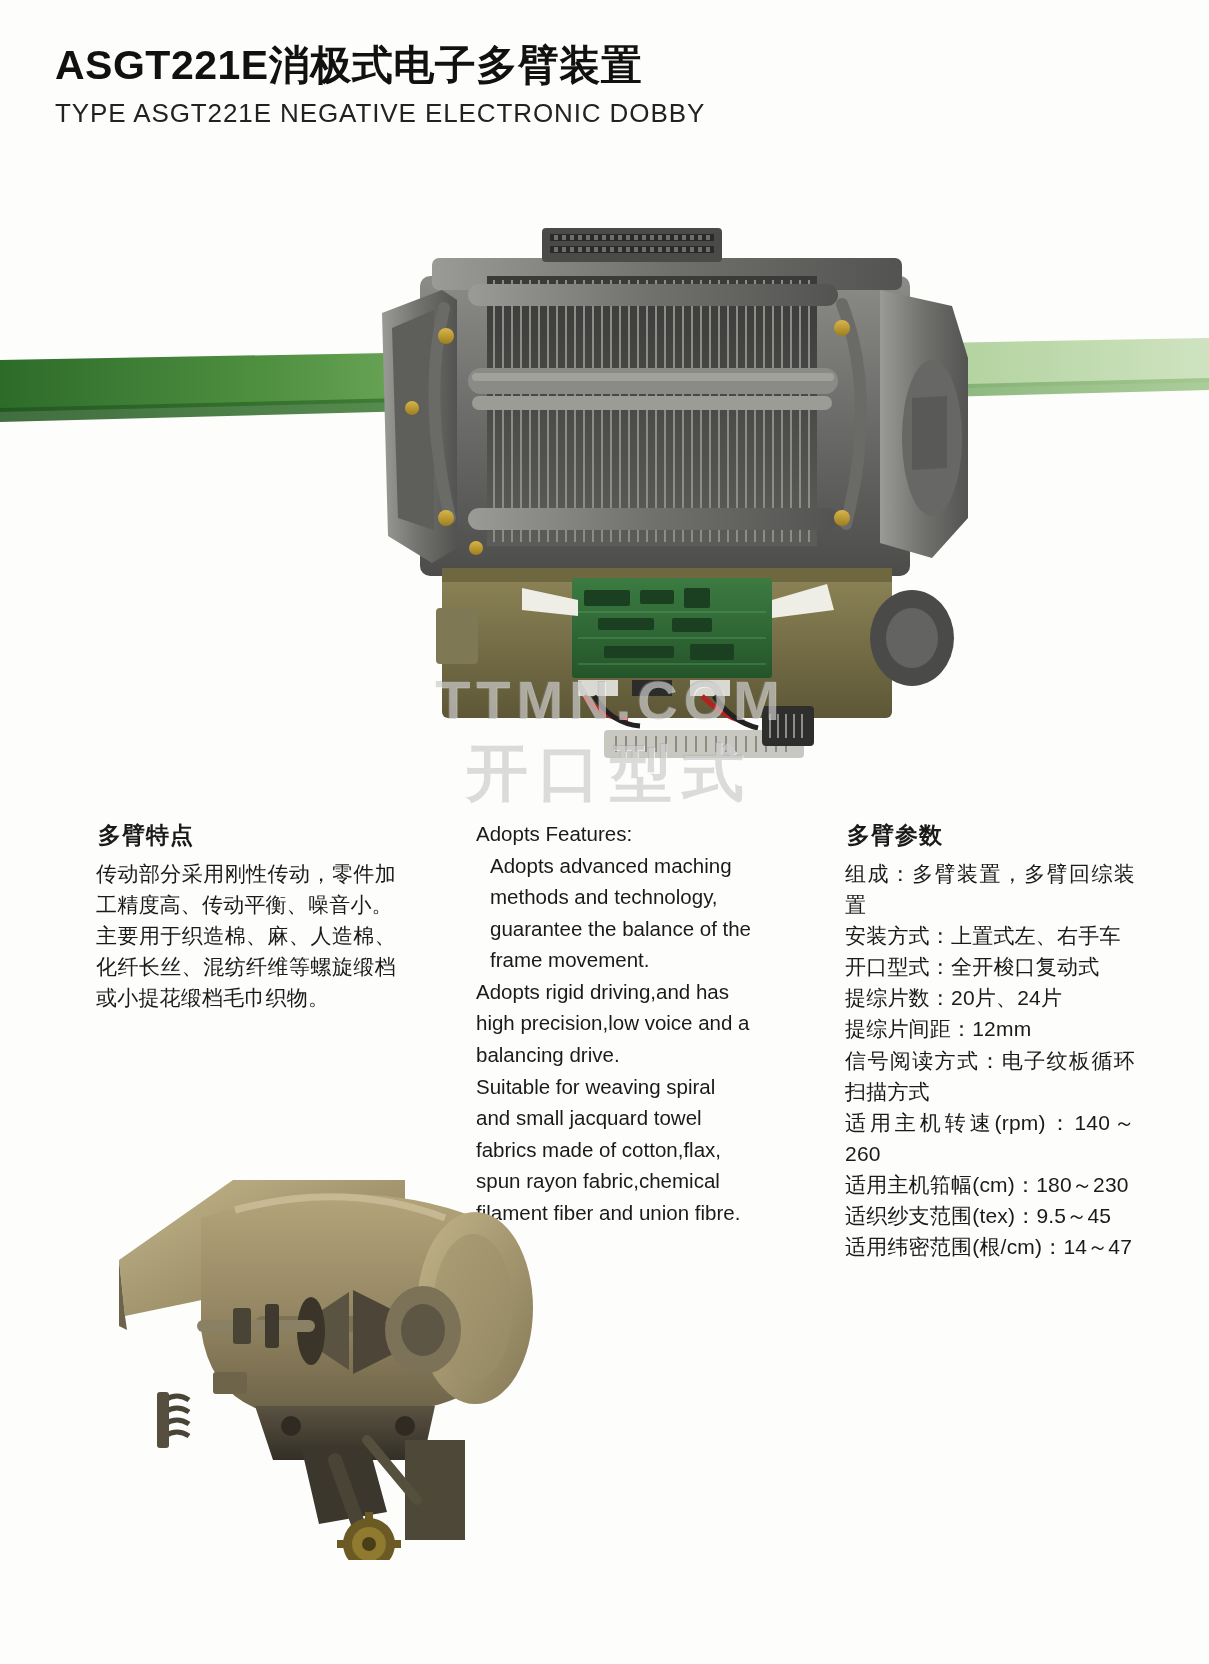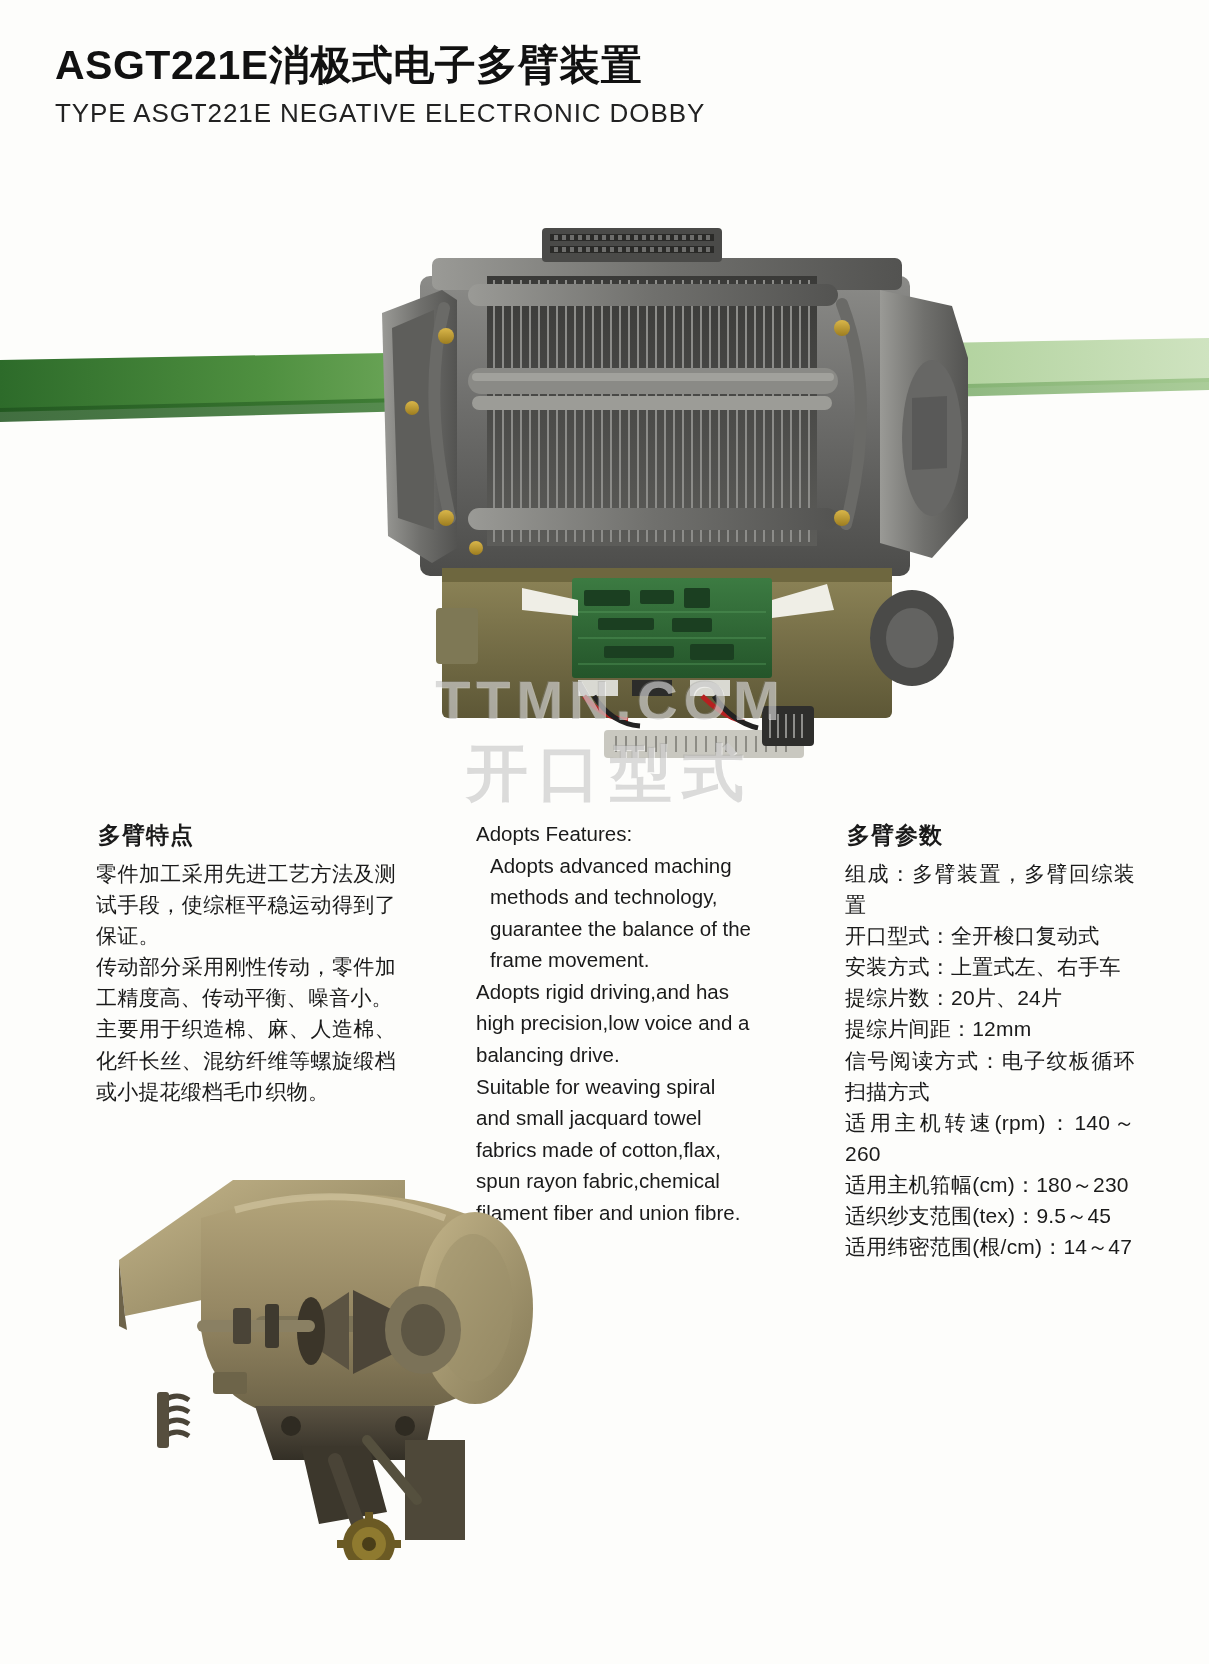--- a/index.html
+++ b/index.html
@@ -380,41 +380,40 @@
 </div>
 
 <div class="watermark">
   <div class="wm-line1">TTMN.COM</div>
   <div class="wm-line2">开口型式</div>
 </div>
 
 <div class="col col-cn">
   <h3>多臂特点</h3>
   <p>
-      <span style="display: block;">零件加工采用先进工艺方法及测试手段，使综框平稳运动得到了保证。</span>
       <span style="display: block;">传动部分采用刚性传动，零件加工精度高、传动平衡、噪音小。</span>
       <span style="display: block;">主要用于织造棉、麻、人造棉、化纤长丝、混纺纤维等螺旋缎档或小提花缎档毛巾织物。</span>
     </p>
 </div>
 
 <div class="col col-en">
   <p>Adopts Features:</p>
   <p>
       <span style="display: block; margin-left: 14px;">Adopts advanced maching methods and technology, guarantee the balance of the frame movement.</span>
       <span style="display: block;">Adopts rigid driving,and has high precision,low voice and a balancing drive.</span>
       <span style="display: block;">Suitable for weaving spiral and small jacquard towel fabrics made of cotton,flax, spun rayon fabric,chemical filament fiber and union fibre.</span>
     </p>
 </div>
 
 <div class="col col-param">
   <h3>多臂参数</h3>
   <p>
       <span style="display: block;">组成：多臂装置，多臂回综装置</span>
+      <span style="display: block;">安装方式：上置式左、右手车</span>
       <span style="display: block;">开口型式：全开梭口复动式</span>
-      <span style="display: block;">安装方式：上置式左、右手车</span>
       <span style="display: block;">提综片数：20片、24片</span>
       <span style="display: block;">提综片间距：12mm</span>
       <span style="display: block;">信号阅读方式：电子纹板循环扫描方式</span>
       <span style="display: block;">适用主机转速(rpm)：140～260</span>
       <span style="display: block;">适用主机筘幅(cm)：180～230</span>
       <span style="display: block;">适织纱支范围(tex)：9.5～45</span>
       <span style="display: block;">适用纬密范围(根/cm)：14～47</span>
     </p>
 </div>
 

